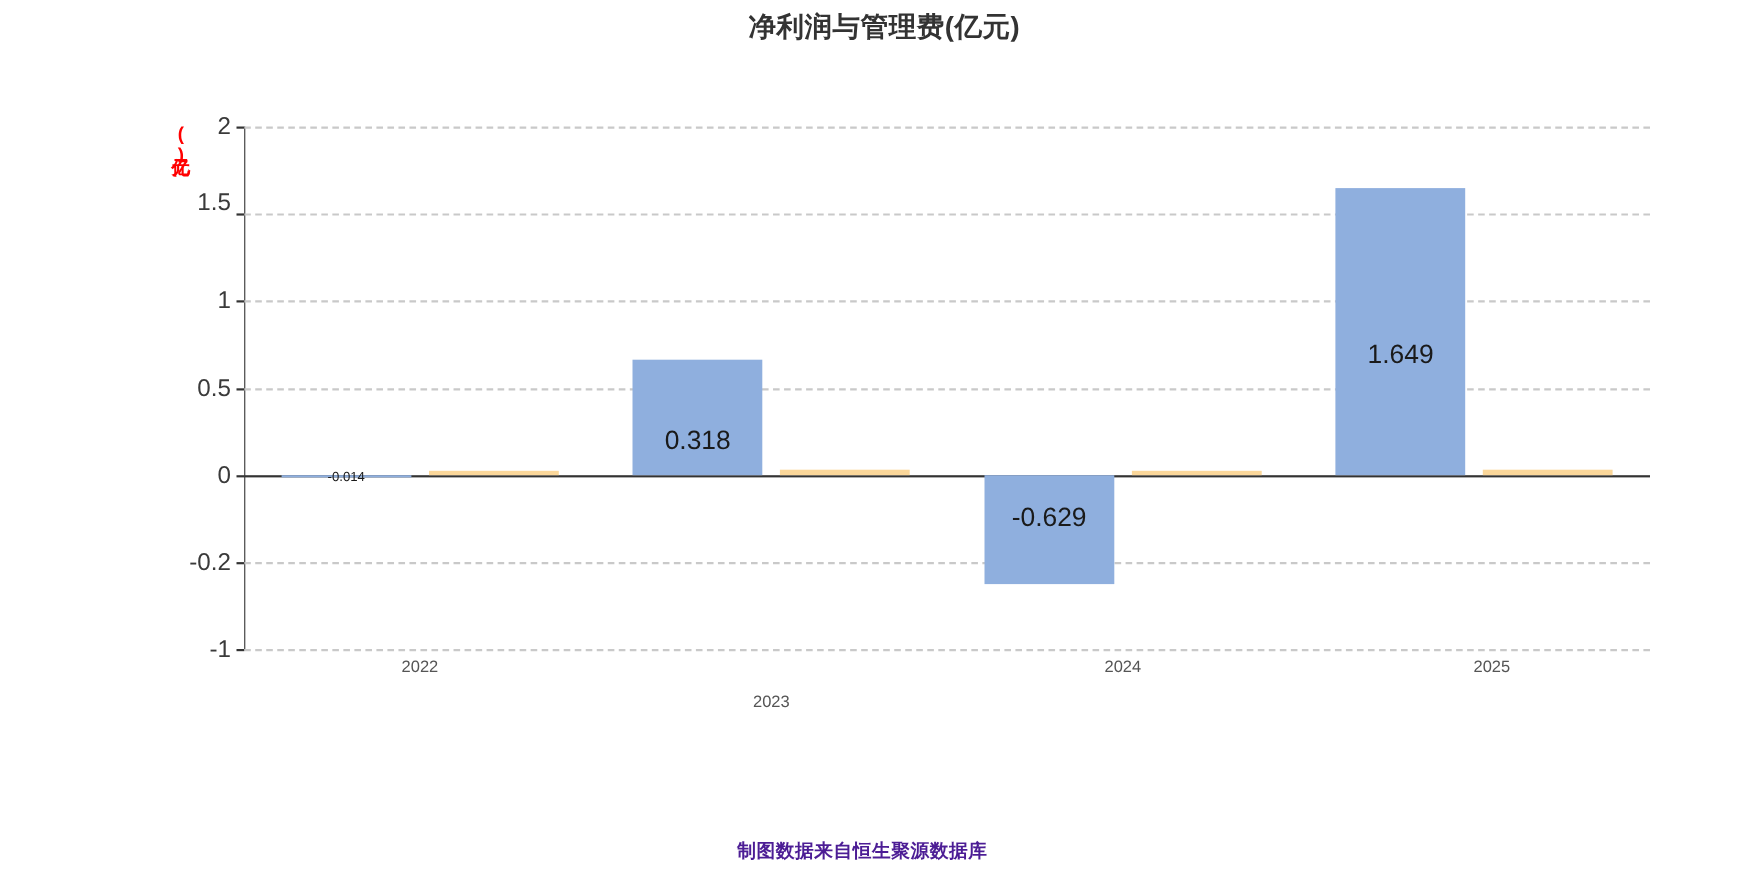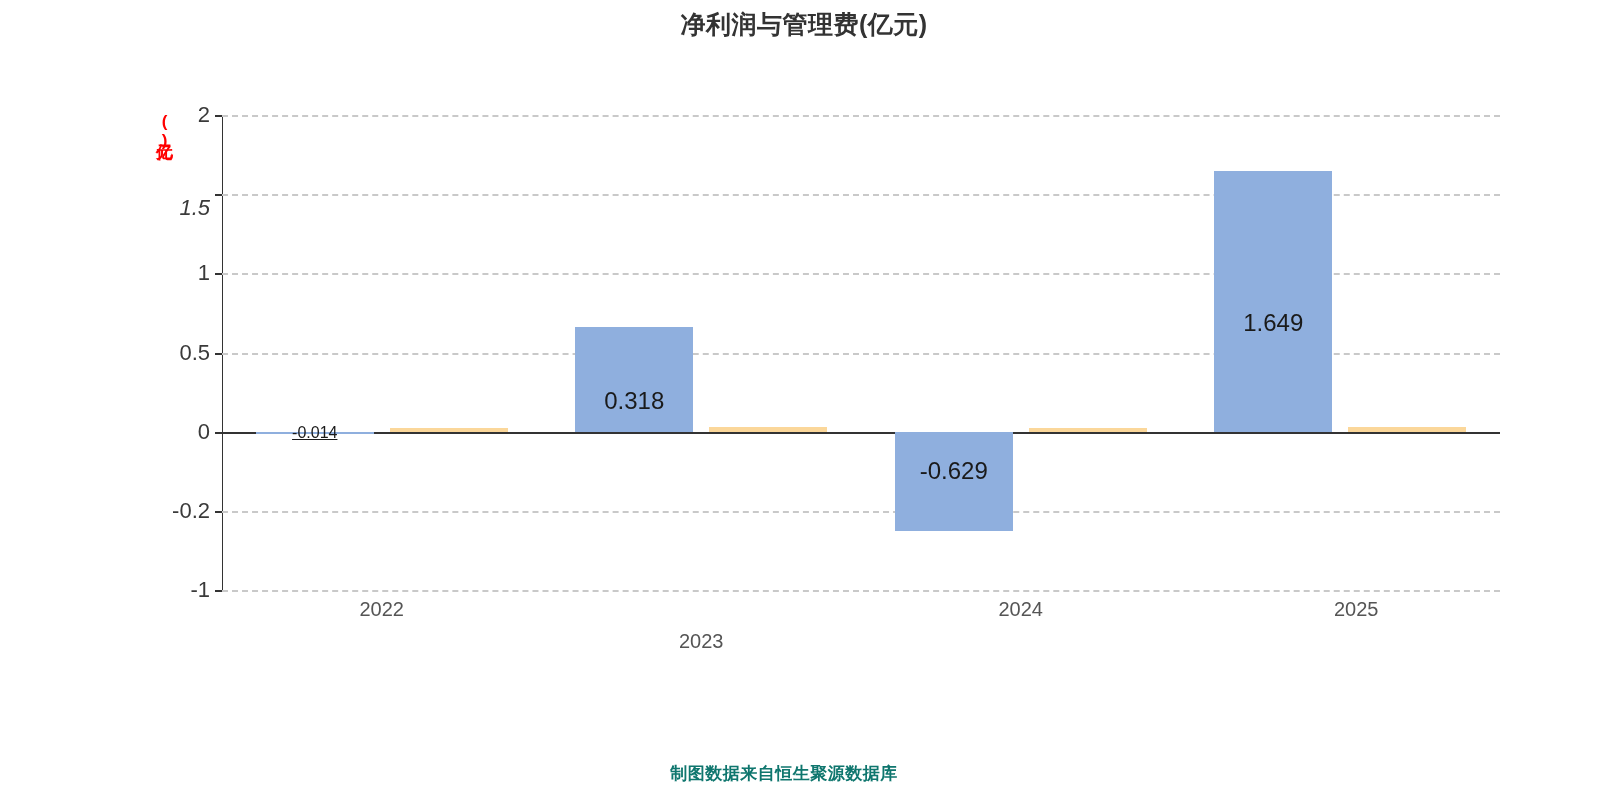--- a/index.html
+++ b/index.html
@@ -102,43 +102,42 @@
   .xtick-wrap {
     position: absolute;
     left: 222px;
     top: 598px;
     width: 1278px;
     height: 34px;
   }
   .xtick-label {
     position: absolute;
     transform: translateX(-50%);
-    font-size: 20px;
+    font-size: 15px;
     color: #555555;
     white-space: nowrap;
   }
 
   
   .bar {
     position: absolute;
   }
   .bar-netprofit { background: #8fafde; }
   .bar-mgmtfee   { background: #fbd79a; }
   .bar-label {
     position: absolute;
     transform: translate(-50%, -50%);
     font-size: 24px;
     color: #1a1a1a;
     white-space: nowrap;
     pointer-events: none;
   }
   .bar-label.tiny {
-    font-size: 16px;
+    font-size: 12px;
     color: #1a1a1a;
-    text-decoration: underline;
   }
 
   
   .legend {
     position: absolute;
     left: 0;
     top: 703px;
     width: 1568px;
     display: flex;
     justify-content: center;
@@ -163,37 +162,37 @@
 
   
   .footer-note {
     position: absolute;
     left: 0;
     top: 762px;
     width: 1568px;
     text-align: center;
     font-size: 17px;
     font-weight: bold;
-    color: #0f766e;
+    color: #4c1d95;
     letter-spacing: 0.5px;
     white-space: nowrap;
   }
 </style>
 </head>
 <body>
 
 <div id="root">
 
   <div class="chart-title">净利润与管理费(亿元)</div>
 
   <div class="yaxis-unit">(亿元)</div>
 
   <div class="ytick-wrap" id="ytick-wrap">
       <div class="ytick-label" style="top: 0px;">2</div>
-      <div class="ytick-label" style="top: 93px; font-style: italic;">1.5</div>
+      <div class="ytick-label" style="top: 69px;">1.5</div>
       <div class="ytick-label" style="top: 158.333px;">1</div>
       <div class="ytick-label" style="top: 237.5px;">0.5</div>
       <div class="ytick-label" style="top: 316.667px;">0</div>
       <div class="ytick-label" style="top: 395.833px;">-0.2</div>
       <div class="ytick-label" style="top: 475px;">-1</div>
     </div>
 
   <div class="plot-area" id="plot-area">
     <div class="axis-y-line"></div>
   <div class="gridline" style="top: 0px;"></div>

